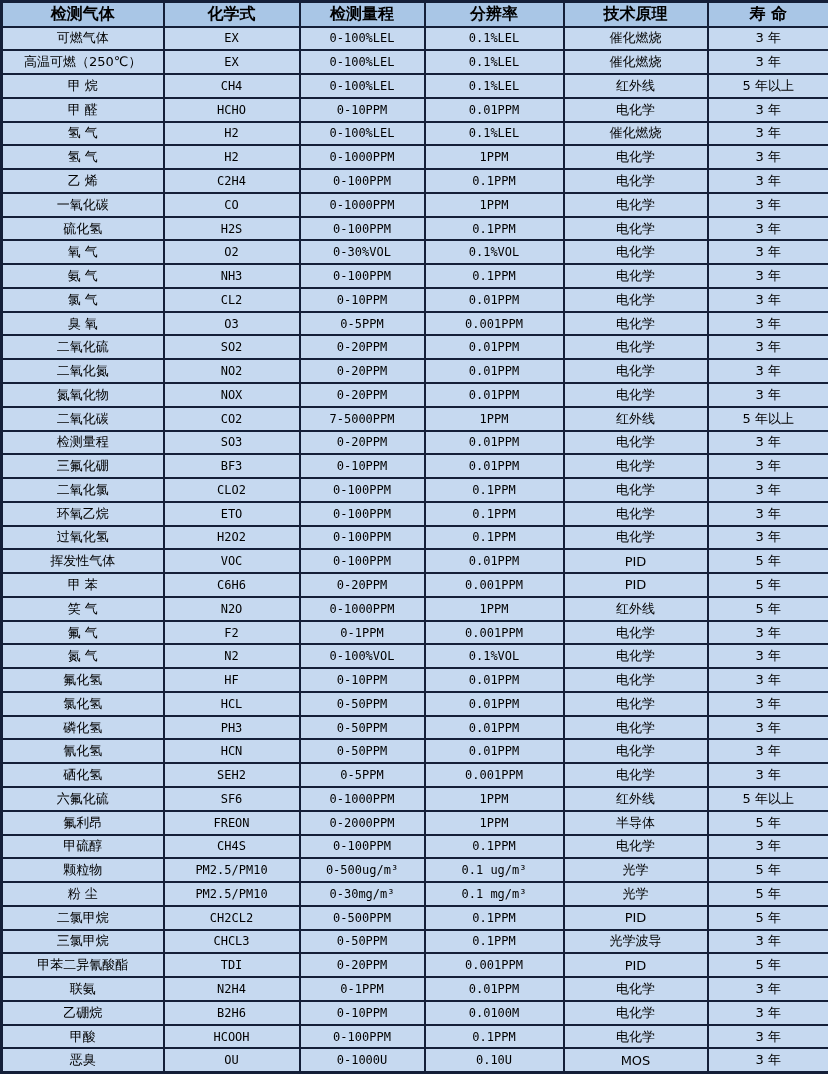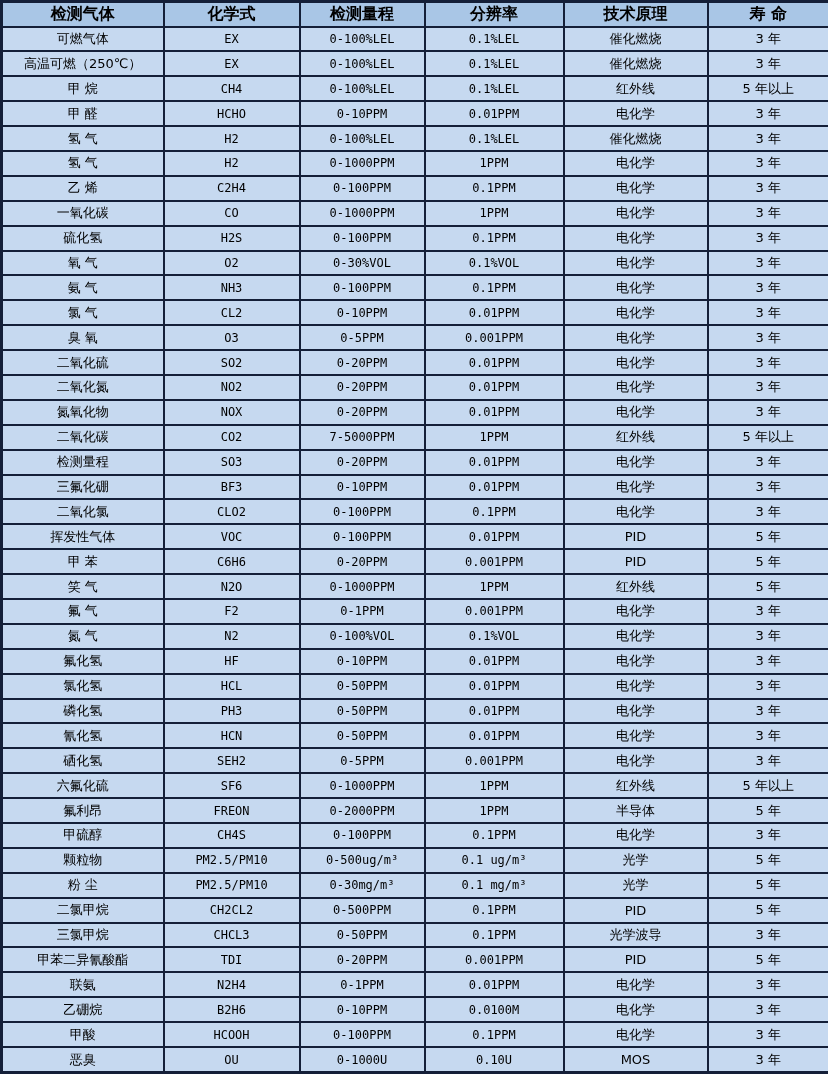--- a/index.html
+++ b/index.html
@@ -230,20 +230,36 @@
       </tr>
       <tr>
         <td>二氧化氯</td>
         <td class="mono">CLO2</td>
         <td class="mono">0-100PPM</td>
         <td class="mono">0.1PPM</td>
         <td>电化学</td>
         <td>3 年</td>
       </tr>
       <tr>
+        <td>环氧乙烷</td>
+        <td class="mono">ETO</td>
+        <td class="mono">0-100PPM</td>
+        <td class="mono">0.1PPM</td>
+        <td>电化学</td>
+        <td>3 年</td>
+      </tr>
+      <tr>
+        <td>过氧化氢</td>
+        <td class="mono">H2O2</td>
+        <td class="mono">0-100PPM</td>
+        <td class="mono">0.1PPM</td>
+        <td>电化学</td>
+        <td>3 年</td>
+      </tr>
+      <tr>
         <td>挥发性气体</td>
         <td class="mono">VOC</td>
         <td class="mono">0-100PPM</td>
         <td class="mono">0.01PPM</td>
         <td>PID</td>
         <td>5 年</td>
       </tr>
       <tr>
         <td>甲 苯</td>
         <td class="mono">C6H6</td>

